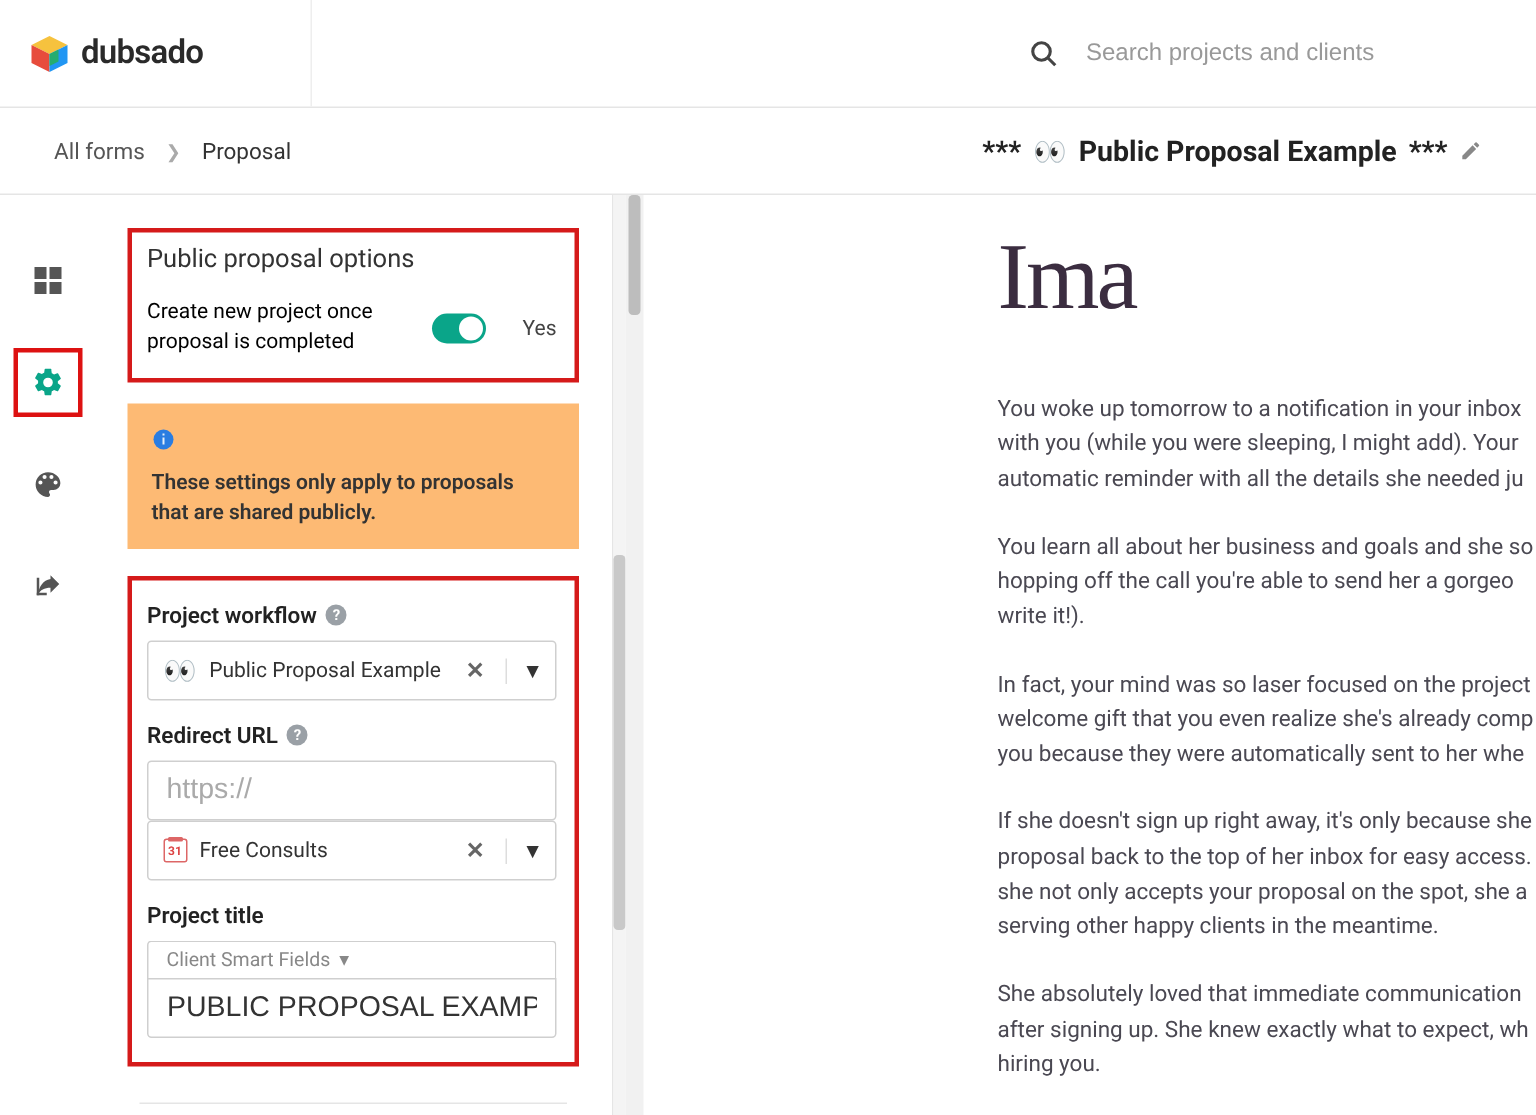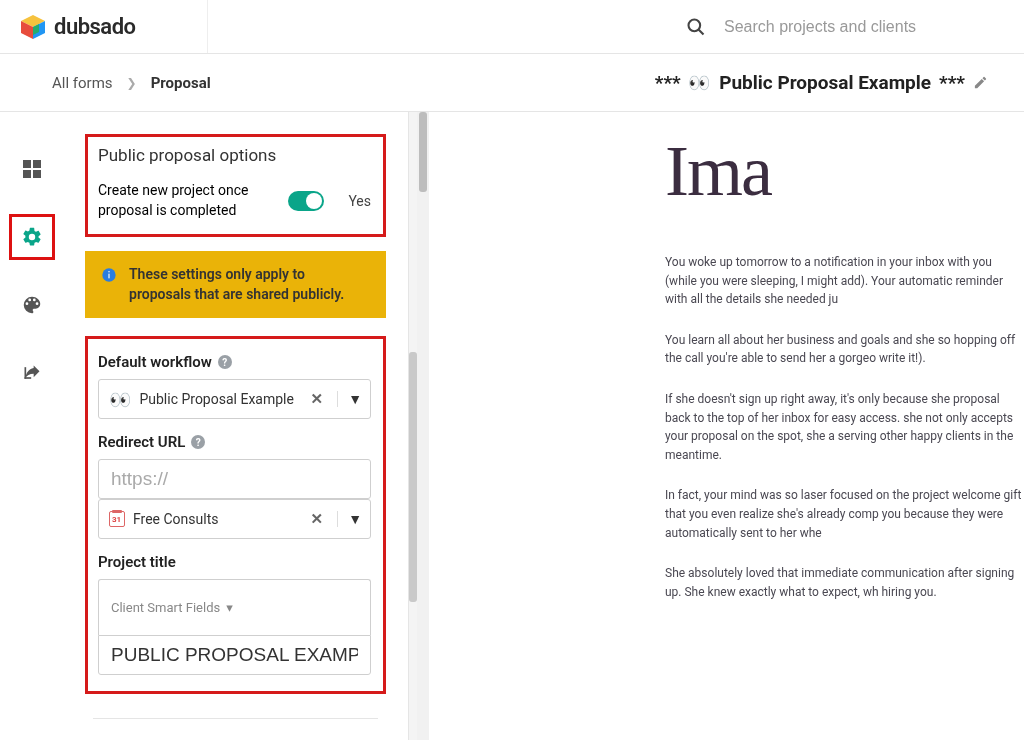--- a/index.html
+++ b/index.html
@@ -1,31 +1,31 @@
 <!DOCTYPE html>
 <html><head>
   <meta charset="utf-8">
   <style>
     * { box-sizing: border-box; margin: 0; padding: 0; }
     body { font-family: -apple-system, BlinkMacSystemFont, "Segoe UI", Roboto, Helvetica, Arial, sans-serif; color: #333; background: #fff; overflow: hidden; }
     
-    .topbar { height: 54px; display: flex; align-items: center; border-bottom: 1px solid #e5e5e5; }
+    .topbar { height: 72px; display: flex; align-items: center; border-bottom: 1px solid #e5e5e5; }
     .logo-area { width: 207px; display: flex; align-items: center; padding-left: 20px; gap: 8px; }
     .logo-cube { width: 26px; height: 26px; position: relative; }
     .logo-text { font-size: 22px; font-weight: 600; color: #2a2a2a; letter-spacing: -0.5px; }
     .search-area { flex: 1; display: flex; align-items: center; padding-left: 22px; gap: 18px; border-left: 1px solid #eee; height: 100%; justify-content: flex-end; }
     .search-icon { color: #555; }
     .search-input { border: none; outline: none; font-size: 16px; color: #888; width: 300px; }
     .search-input::placeholder { color: #999; }
 
     .breadcrumb-bar { height: 58px; display: flex; align-items: center; justify-content: space-between; padding: 0 36px 0 36px; border-bottom: 1px solid #e5e5e5; }
     .breadcrumb-left { display: flex; align-items: center; gap: 14px; font-size: 15px; }
-    .crumb { color: #555; margin-left: 16px; }
+    .crumb { color: #555; }
     .crumb-sep { color: #aaa; font-size: 12px; }
-    .crumb-current { color: #333; font-weight: 700; }
+    .crumb-current { color: #333; font-weight: 400; }
     .title-right { display: flex; align-items: center; gap: 8px; font-size: 19px; font-weight: 700; color: #222; }
     .pencil { color: #888; font-size: 14px; }
 
     .main { display: flex; height: calc(743px - 57px - 58px); }
     .icon-rail { width: 63px; display: flex; flex-direction: column; align-items: center; padding-top: 40px; gap: 34px; color: #555; }
     .rail-btn { width: 34px; height: 34px; display:flex; align-items:center; justify-content:center; }
     .rail-highlight { position: relative; }
     .rail-highlight::before { content:""; position:absolute; inset:-6px -6px -6px -6px; border:3px solid #d11; pointer-events:none; }
 
     .panel-wrap { width: 366px; position: relative; display:flex; }
@@ -37,43 +37,43 @@
 
     .red-box { border: 3px solid #d51a1a; }
     .section-1 { margin: 22px 22px 0 22px; padding: 8px 12px 14px 10px; }
     .section-title { font-size: 17px; color: #333; margin-bottom: 16px; }
     .toggle-row { display:flex; align-items:center; justify-content:space-between; gap:10px; }
     .toggle-label { font-size: 14px; color: #000000; line-height:1.4; max-width: 200px; }
     .toggle { width: 36px; height: 20px; border-radius: 20px; background: #0aa589; position: relative; display:inline-block; }
     .toggle::after { content:""; position:absolute; right:2px; top:2px; width:16px; height:16px; border-radius:50%; background:#fff; }
     .toggle-yes { font-size:14px; color:#444; margin-left:16px; }
 
-    .info-banner { margin: 14px 22px 0 22px; background:#eab308; padding: 14px 16px; font-size:14px; color:#333; display:flex; gap:12px; align-items:flex-start; font-weight:600; }
+    .info-banner { margin: 14px 22px 0 22px; background:#fdba74; padding: 14px 16px; font-size:14px; color:#333; display:flex; gap:12px; align-items:flex-start; font-weight:600;flex-direction:column; }
     .info-banner .info-i { color:#2a7de1; flex-shrink:0; margin-top:2px; }
     .info-banner .info-text { line-height:1.4; }
 
     .section-2 { margin: 18px 22px 0 22px; padding: 0 12px 16px 10px; }
     .field-label { font-size: 15px; font-weight: 600; color: #222; margin: 14px 0 8px; display:flex; align-items:center; gap:6px; }
     .field-label .help { width:14px; height:14px; border-radius:50%; background:#9aa0a6; color:#fff; font-size:10px; display:inline-flex; align-items:center; justify-content:center; font-weight:700; }
     .select-box { border:1px solid #cfcfcf; border-radius:3px; height:40px; display:flex; align-items:center; padding:0 8px 0 10px; gap:8px; font-size:14px; color:#333; }
     .select-box .grow { flex:1; }
     .select-box .x { color:#666; font-size:15px; font-weight:700; padding:0 6px; }
     .select-box .caret { border-left:1px solid #ddd; padding-left:10px; }
     .text-input { border:1px solid #cfcfcf; border-radius:3px; height:40px; width:100%; padding:0 12px; font-size:19px; color:#333; outline:none; }
     .text-input::placeholder { color:#aaa; }
-    .smart-fields-bar { border:1px solid #cfcfcf; border-bottom:none; border-radius:3px 3px 0 0; padding: 20px 12px; font-size:13px; color:#888; display:flex; align-items:center; gap:6px; }
+    .smart-fields-bar { border:1px solid #cfcfcf; border-bottom:none; border-radius:3px 3px 0 0; padding: 4px 12px; font-size:13px; color:#888; display:flex; align-items:center; gap:6px; }
     .title-input { border:1px solid #cfcfcf; border-radius:0 0 3px 3px; }
 
     .divider { border-top:1px solid #e5e5e5; margin: 24px 30px 0; }
 
     .preview { flex:1; padding: 18px 0 0 0; overflow:hidden; color:#4d4b55; }
     .eyes { font-size:18px; }
     .preview-inner { padding-left: 236px; }
-    .big-title { font-family: Georgia, 'Times New Roman', serif; font-size: 72px; color: #3b2d40; font-weight: 400; letter-spacing: -2px; margin-bottom: 40px; }
-    .preview p { font-size: 12px; line-height: 1.55; margin-bottom: 22px; color:#4a4852; }
+    .big-title { font-family: Georgia, 'Times New Roman', serif; font-size: 63px; color: #3b2d40; font-weight: 400; letter-spacing: -2px; margin-bottom: 40px; }
+    .preview p { font-size: 15px; line-height: 1.55; margin-bottom: 22px; color:#4a4852; }
 
     svg { display:block; }
     .cal-icon { width:16px; height:16px; background:#fff; border:1px solid #d66; border-radius:2px; position:relative; display:inline-block; }
     .cal-icon::before{content:"31"; font-size:8px; color:#d44; position:absolute; top:3px; left:2px; font-weight:700;}
     .cal-icon::after{content:""; position:absolute; top:-2px; left:2px; right:2px; height:3px; background:#d66; border-radius:1px;}
   </style>
 </head>
 <body>
 
 <div class="topbar">
@@ -168,21 +168,21 @@
               <circle cx="12" cy="12" r="10"></circle>
               <rect x="11" y="10" width="2" height="7" fill="#e2eef9"></rect>
               <rect x="11" y="6" width="2" height="2" fill="#e2eef9"></rect>
             </svg>
         </span>
         <span class="info-text">These settings only apply to proposals that are shared publicly.</span>
       </div>
 
       <div class="section-2 red-box">
         <div class="field-label">
-          <span>Default workflow</span>
+          <span>Project workflow</span>
           <span class="help">?</span>
         </div>
         <div class="select-box">
           <span class="eyes">👀</span>
           <span class="grow">Public Proposal Example</span>
           <span class="x">✕</span>
           <span class="caret">▼</span>
         </div>
 
         <div class="field-label">
@@ -215,19 +215,19 @@
     <div class="scroll-scrollbar2">
       <div class="scroll-thumb2"></div>
     </div>
   </div>
 
   <div class="preview">
     <div class="preview-inner">
       <div class="big-title">Ima</div>
       <p>You woke up tomorrow to a notification in your inbox with you (while you were sleeping, I might add). Your automatic reminder with all the details she needed ju</p>
       <p>You learn all about her business and goals and she so hopping off the call you're able to send her a gorgeo write it!).</p>
+      <p>In fact, your mind was so laser focused on the project welcome gift that you even realize she's already comp you because they were automatically sent to her whe</p>
       <p>If she doesn't sign up right away, it's only because she proposal back to the top of her inbox for easy access. she not only accepts your proposal on the spot, she a serving other happy clients in the meantime.</p>
-      <p>In fact, your mind was so laser focused on the project welcome gift that you even realize she's already comp you because they were automatically sent to her whe</p>
       <p>She absolutely loved that immediate communication after signing up. She knew exactly what to expect, wh hiring you.</p>
 
     </div>
   </div>
 </div>
 
 </body></html>

